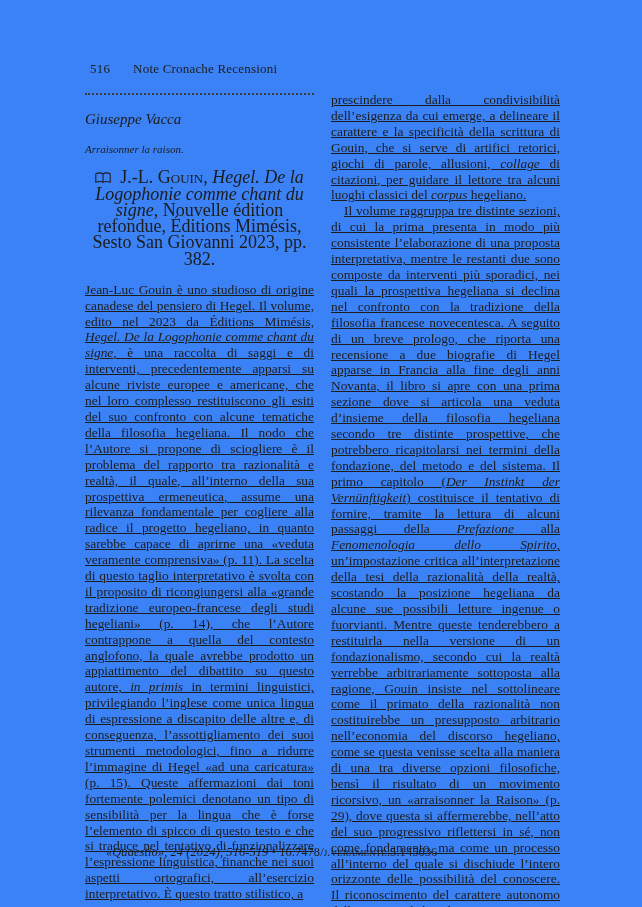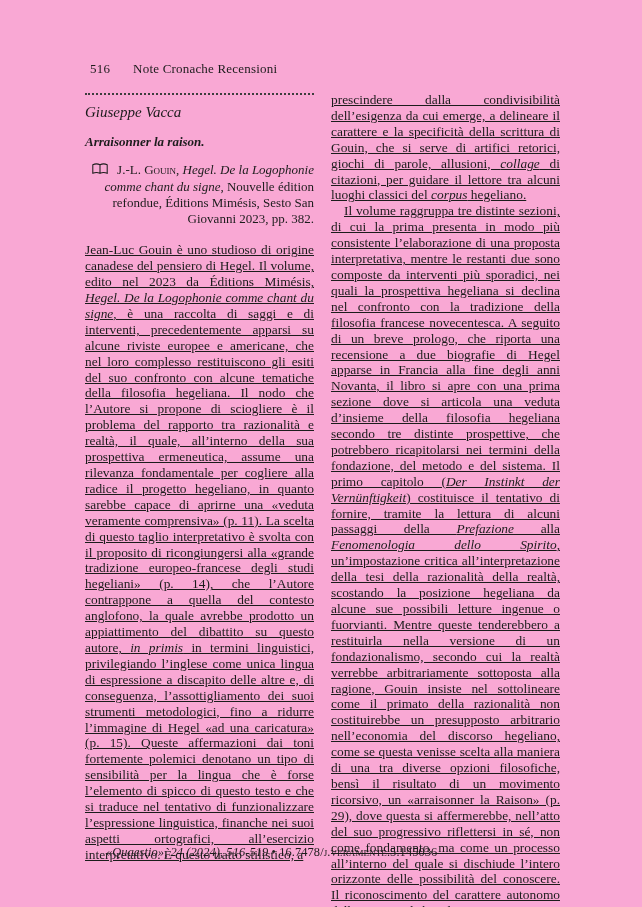--- a/index.html
+++ b/index.html
@@ -5,21 +5,21 @@
   * { margin: 0; padding: 0; box-sizing: border-box; }
   html, body { background: #ffffff; }
   body {
     width: 642px; height: 907px;
     position: relative;
     overflow: hidden;
     font-family: "Liberation Serif", "DejaVu Serif", serif;
     color: #1c1c1c;
     -webkit-font-smoothing: antialiased;
   }
-  .page { position: absolute; inset: 0; background: #f9a8d4; }
+  .page { position: absolute; inset: 0; background: #3b82f6; }
 
   .running-header {
     position: absolute; top: 61px; left: 90px;
     font-size: 13px; letter-spacing: 0.2px; white-space: nowrap;
   }
   .running-header .head-title { margin-left: 23px; }
 
   .columns {
     position: absolute; top: 92px; left: 85px;
     width: 475px;
@@ -34,35 +34,35 @@
   }
 
   .dotted-rule {
     border: 0; border-top: 2px dotted #3d3d3d;
     height: 0; margin: 1px 0 8px 0;
   }
 
   .author {
     font-style: italic;
     font-size: 15px; line-height: 18px;
-    margin: 8px 0 11px 0;
+    margin: 15px 0 11px 0;
     text-align: left;
   }
 
   .article-title {
-    font-weight: bold;
-    font-size: 13px; line-height: 20.5px;
+    font-weight: normal;
+    font-size: 11px; line-height: 20.5px;
     text-align: left;
     margin: 0 0 9px 0;
   }
   .article-title .title-italic { display: block; font-style: italic; }
 
   .citation {
-    font-size: 13px; line-height: 16.2px;
-    text-align: right;
+    font-size: 18px; line-height: 16.2px;
+    text-align: center;
     margin: 0 0 15px 0;
   }
   .citation .book-icon {
     display: inline-block; vertical-align: -1px; margin-right: 9px;
   }
 
   p.body-par { text-indent: 0; text-decoration: underline; }
   p.body-par.indent { text-indent: 13px; }
 
   .it { font-style: italic; }

